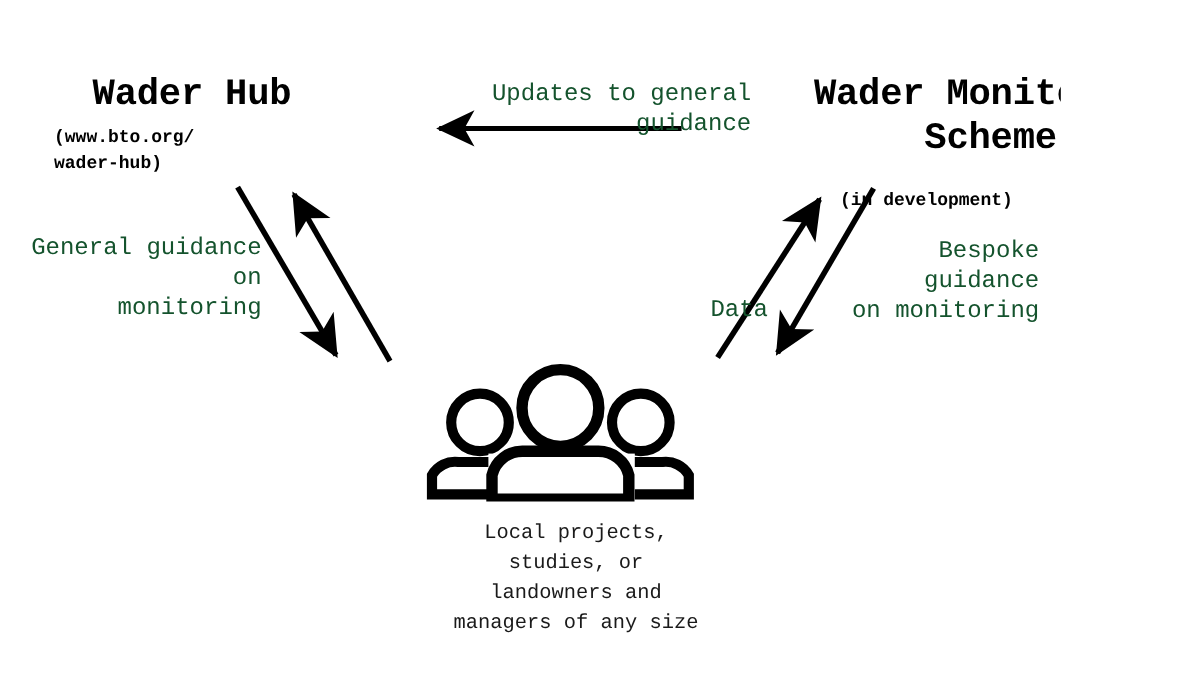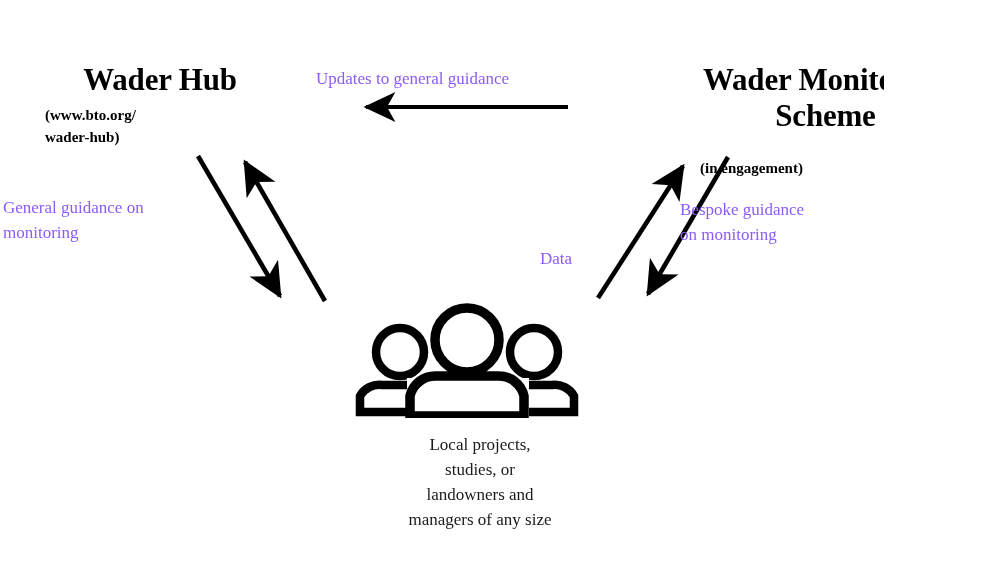--- a/index.html
+++ b/index.html
@@ -7,21 +7,21 @@
     margin: 0;
     padding: 0;
     background: #ffffff;
   }
   #canvas {
     position: relative;
     width: 884px;
     height: 567px;
     background: #ffffff;
     overflow: hidden;
-    font-family: Liberation Serif, serif;
+    font-family: Liberation Mono, monospace;
     color: #0d0d0d;
     border-radius: 31px;
   }
   .abs { position: absolute; }
   .node-title {
     font-weight: bold;
     font-size: 31px;
     line-height: 36px;
     text-align: center;
     letter-spacing: -0.2px;
@@ -30,24 +30,24 @@
   }
   .node-sub {
     font-weight: bold;
     font-size: 15px;
     line-height: 22px;
     text-align: left;
     color: #000000;
     white-space: pre-line;
   }
   .edge-label {
-    font-size: 17px;
+    font-size: 20px;
     line-height: 25px;
-    text-align: left;
-    color: #8b5cf6;
+    text-align: right;
+    color: #14532d;
     white-space: pre-line;
   }
   .bottom-label {
     font-size: 17px;
     line-height: 25px;
     text-align: center;
     color: #1a1a1a;
     white-space: pre-line;
   }
   svg.arrows {
@@ -98,21 +98,21 @@
       <line x1="728" y1="157" x2="648" y2="294" stroke="#000000" stroke-width="4.6" marker-end="url(#ah)"></line>
     </g>
   </svg>
 
   <div class="abs node-title" style="left:30px; top:62px; width:260px;">Wader Hub</div>
   <div class="abs node-sub" style="left:45px; top:104px; width:230px;">(www.bto.org/
 wader-hub)</div>
 
   <div class="abs node-title" style="left:655px; top:62px; width:341px;text-align:center;">Wader Monitoring
 Scheme</div>
-  <div class="abs node-sub" style="left:700px; top:157px; width:250px;">(in engagement)</div>
+  <div class="abs node-sub" style="left:700px; top:157px; width:250px;">(in development)</div>
 
   <div class="abs edge-label" style="left:316px; top:66px; width:310px;">Updates to general guidance</div>
 
   <div class="abs edge-label" style="left:3px; top:195px; width:215px;">General guidance on
 monitoring</div>
 
 
   <div class="abs edge-label" style="left:540px; top:218px; width:100px;margin-top:28px;">Data</div>
 
   <div class="abs edge-label" style="left:680px; top:197px; width:186px;">Bespoke guidance

